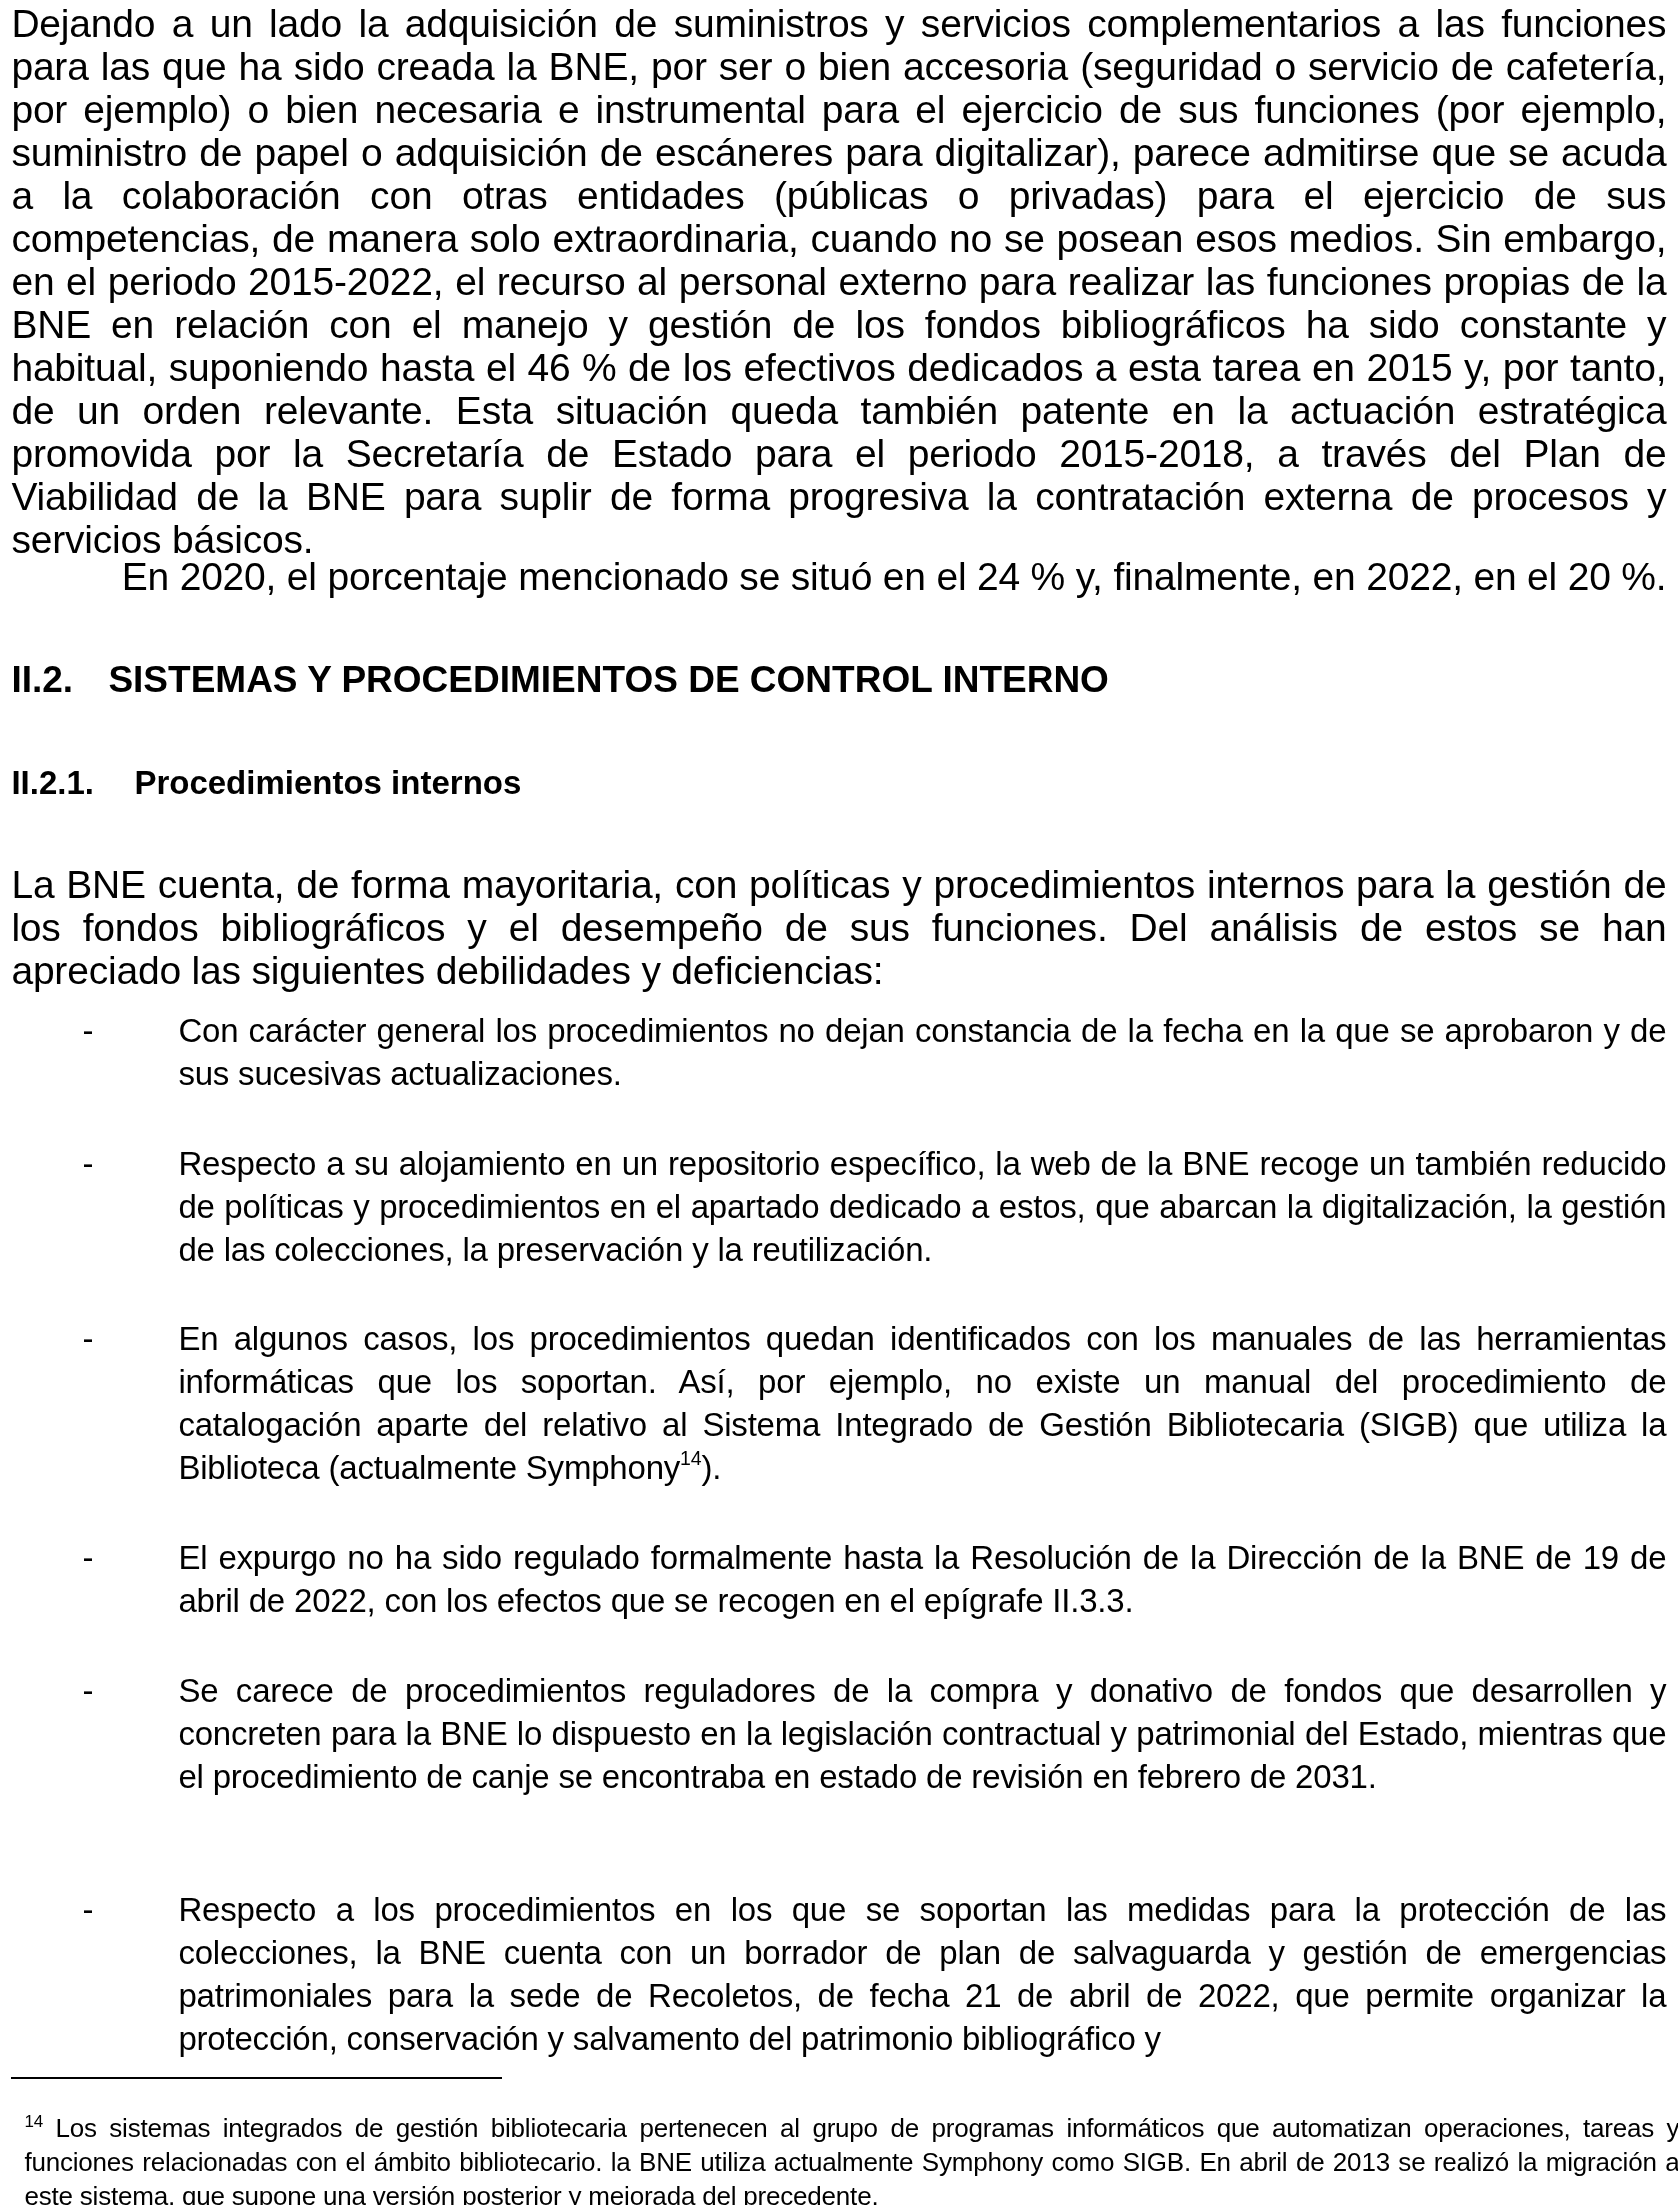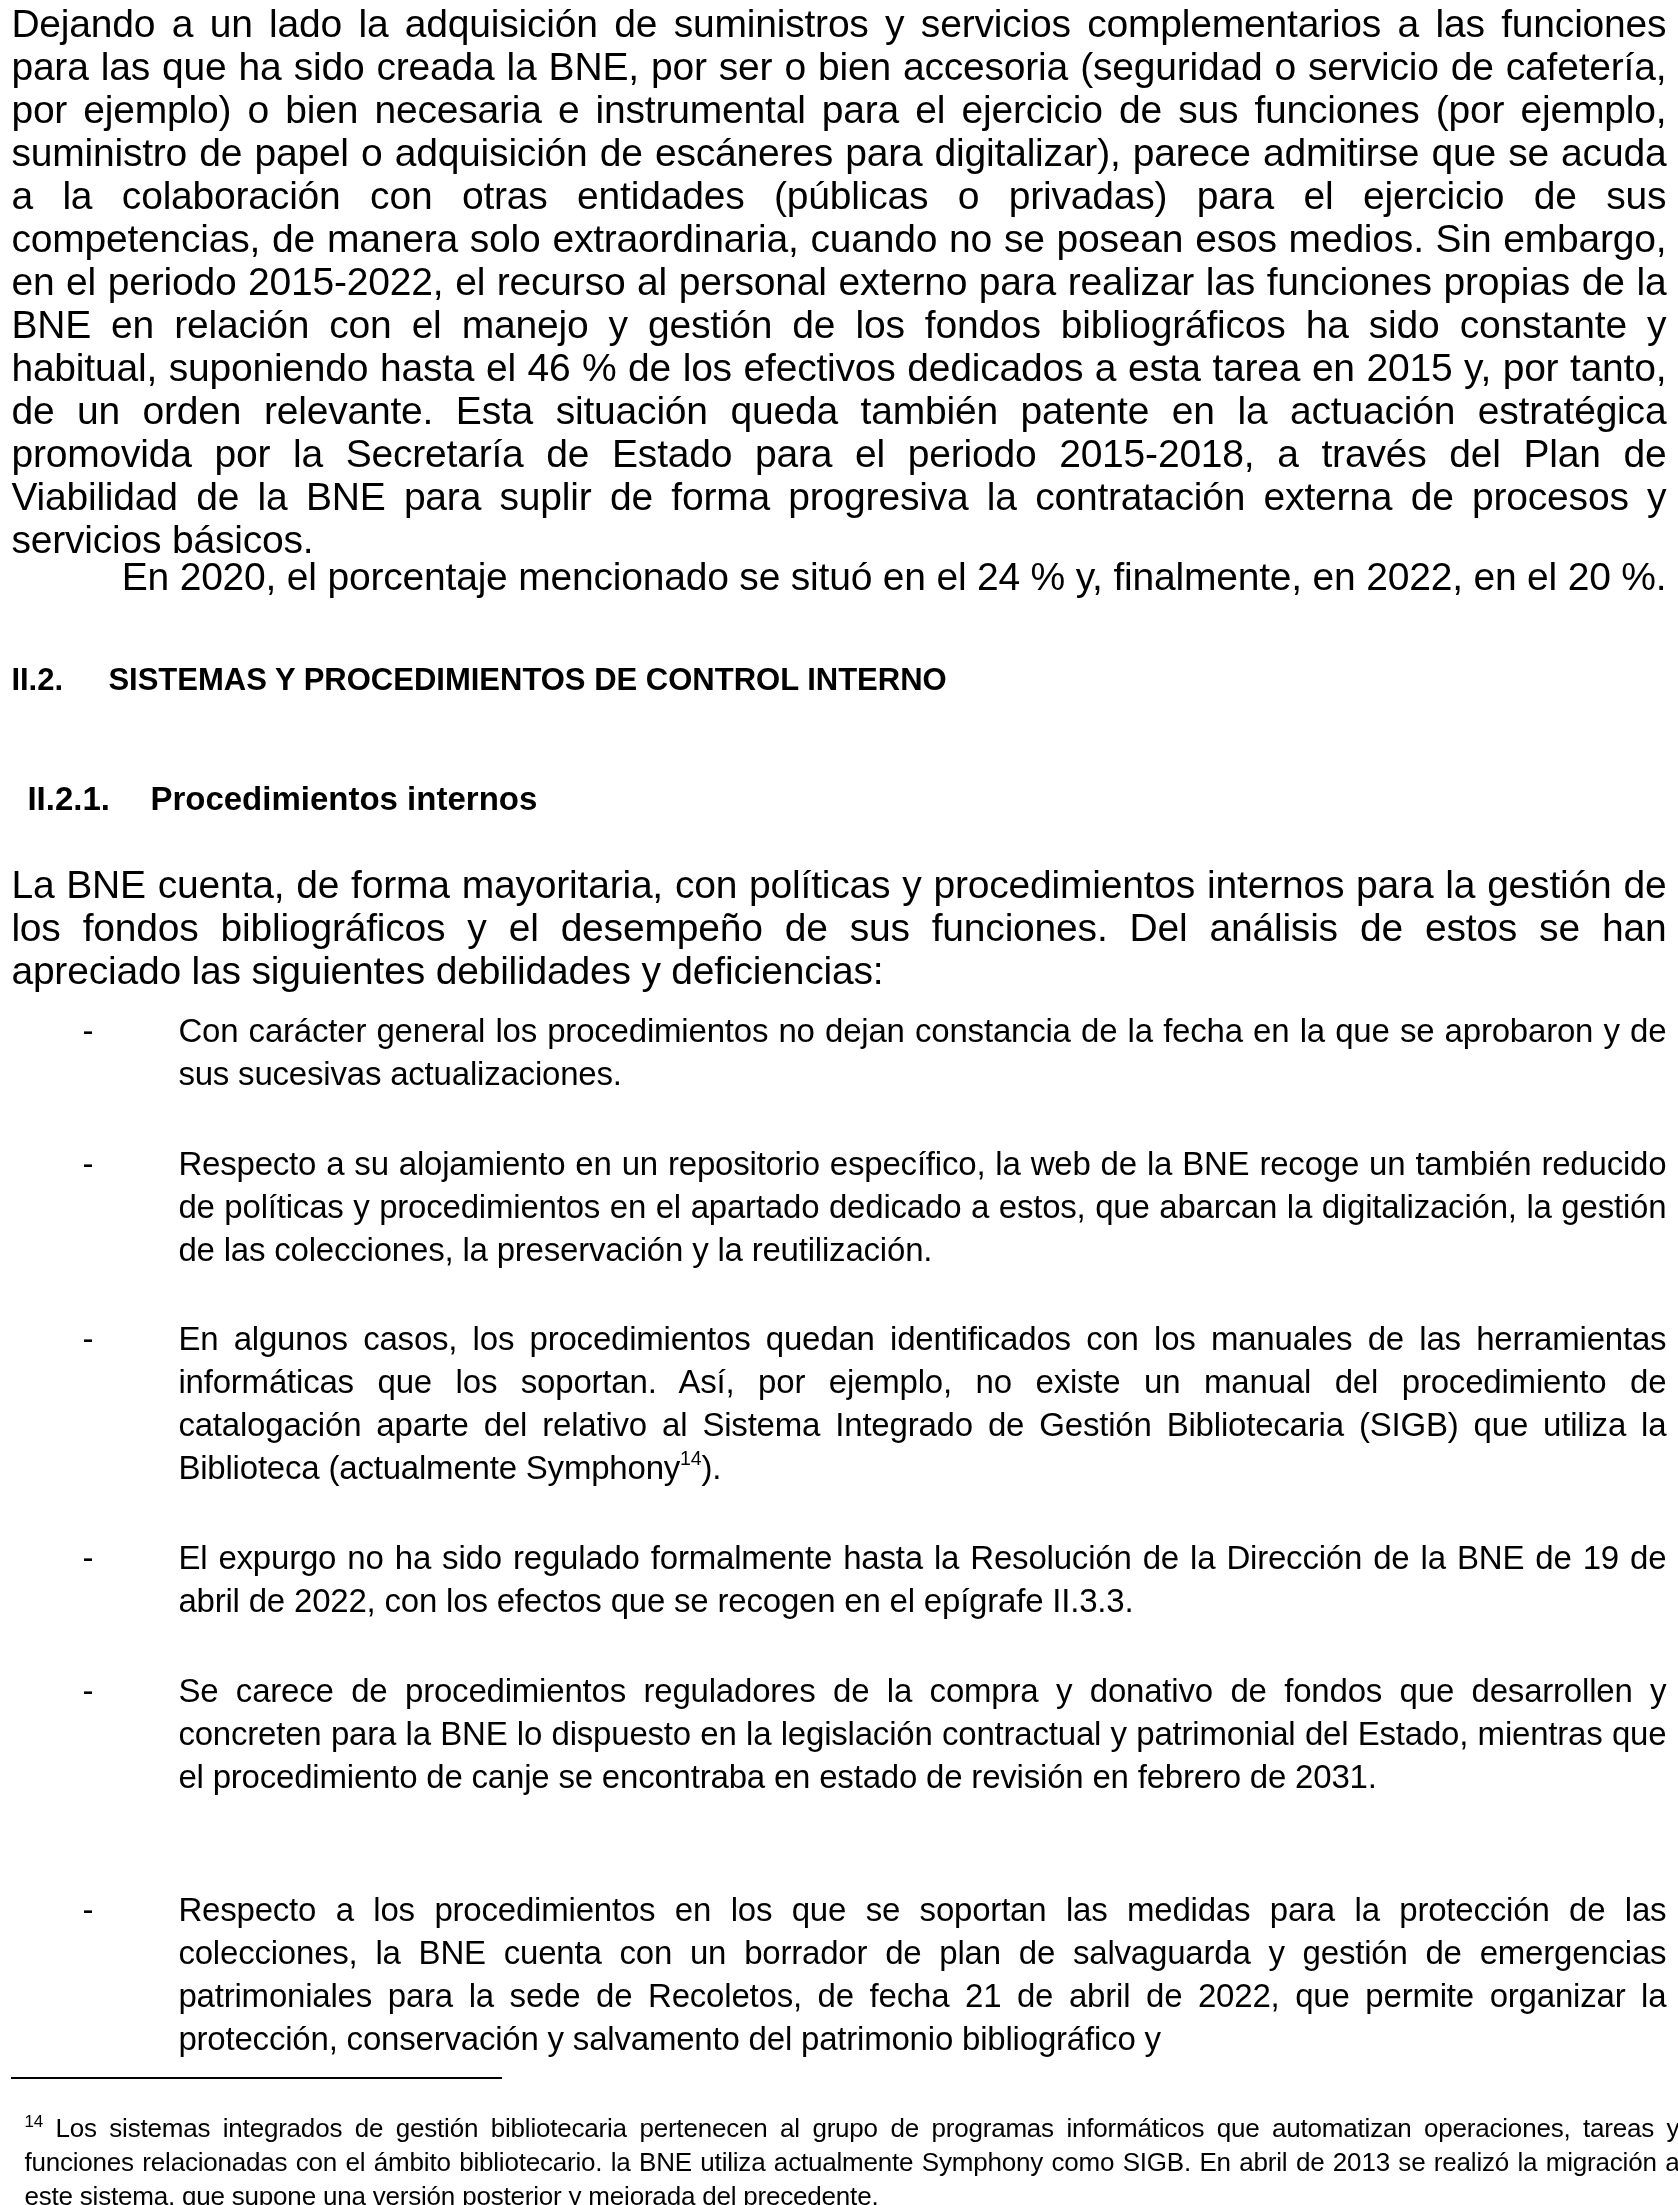--- a/index.html
+++ b/index.html
@@ -28,34 +28,34 @@
       margin: 0;
       letter-spacing: -0.2px;
     }
     .p1 { position: absolute; top: 1.6px; left: 0; width: 1655px; }
     .p2 { position: absolute; top: 555px; left: 0; width: 1655px; text-align: right; }
     .h2 {
       position: absolute;
       top: 658px;
       left: 0;
       font-weight: bold;
-      font-size: 31px;
+      font-size: 37px;
       line-height: 43px;
       margin: 0;
       white-space: nowrap;
     }
     .h2 .num { display: inline-block; width: 97px; }
     .h3 {
       position: absolute;
       top: 761px;
       left: 0;
       font-weight: bold;
       font-size: 33px;
       line-height: 43px;
-      margin: 16px;
+      margin: 0;
       white-space: nowrap;
     }
     .h3 .num { display: inline-block; width: 123px; }
     .p3 { position: absolute; top: 863px; left: 0; width: 1655px; }
     .bullets {
       position: absolute;
       left: 0;
       top: 0;
       width: 1655px;
       list-style: none;

